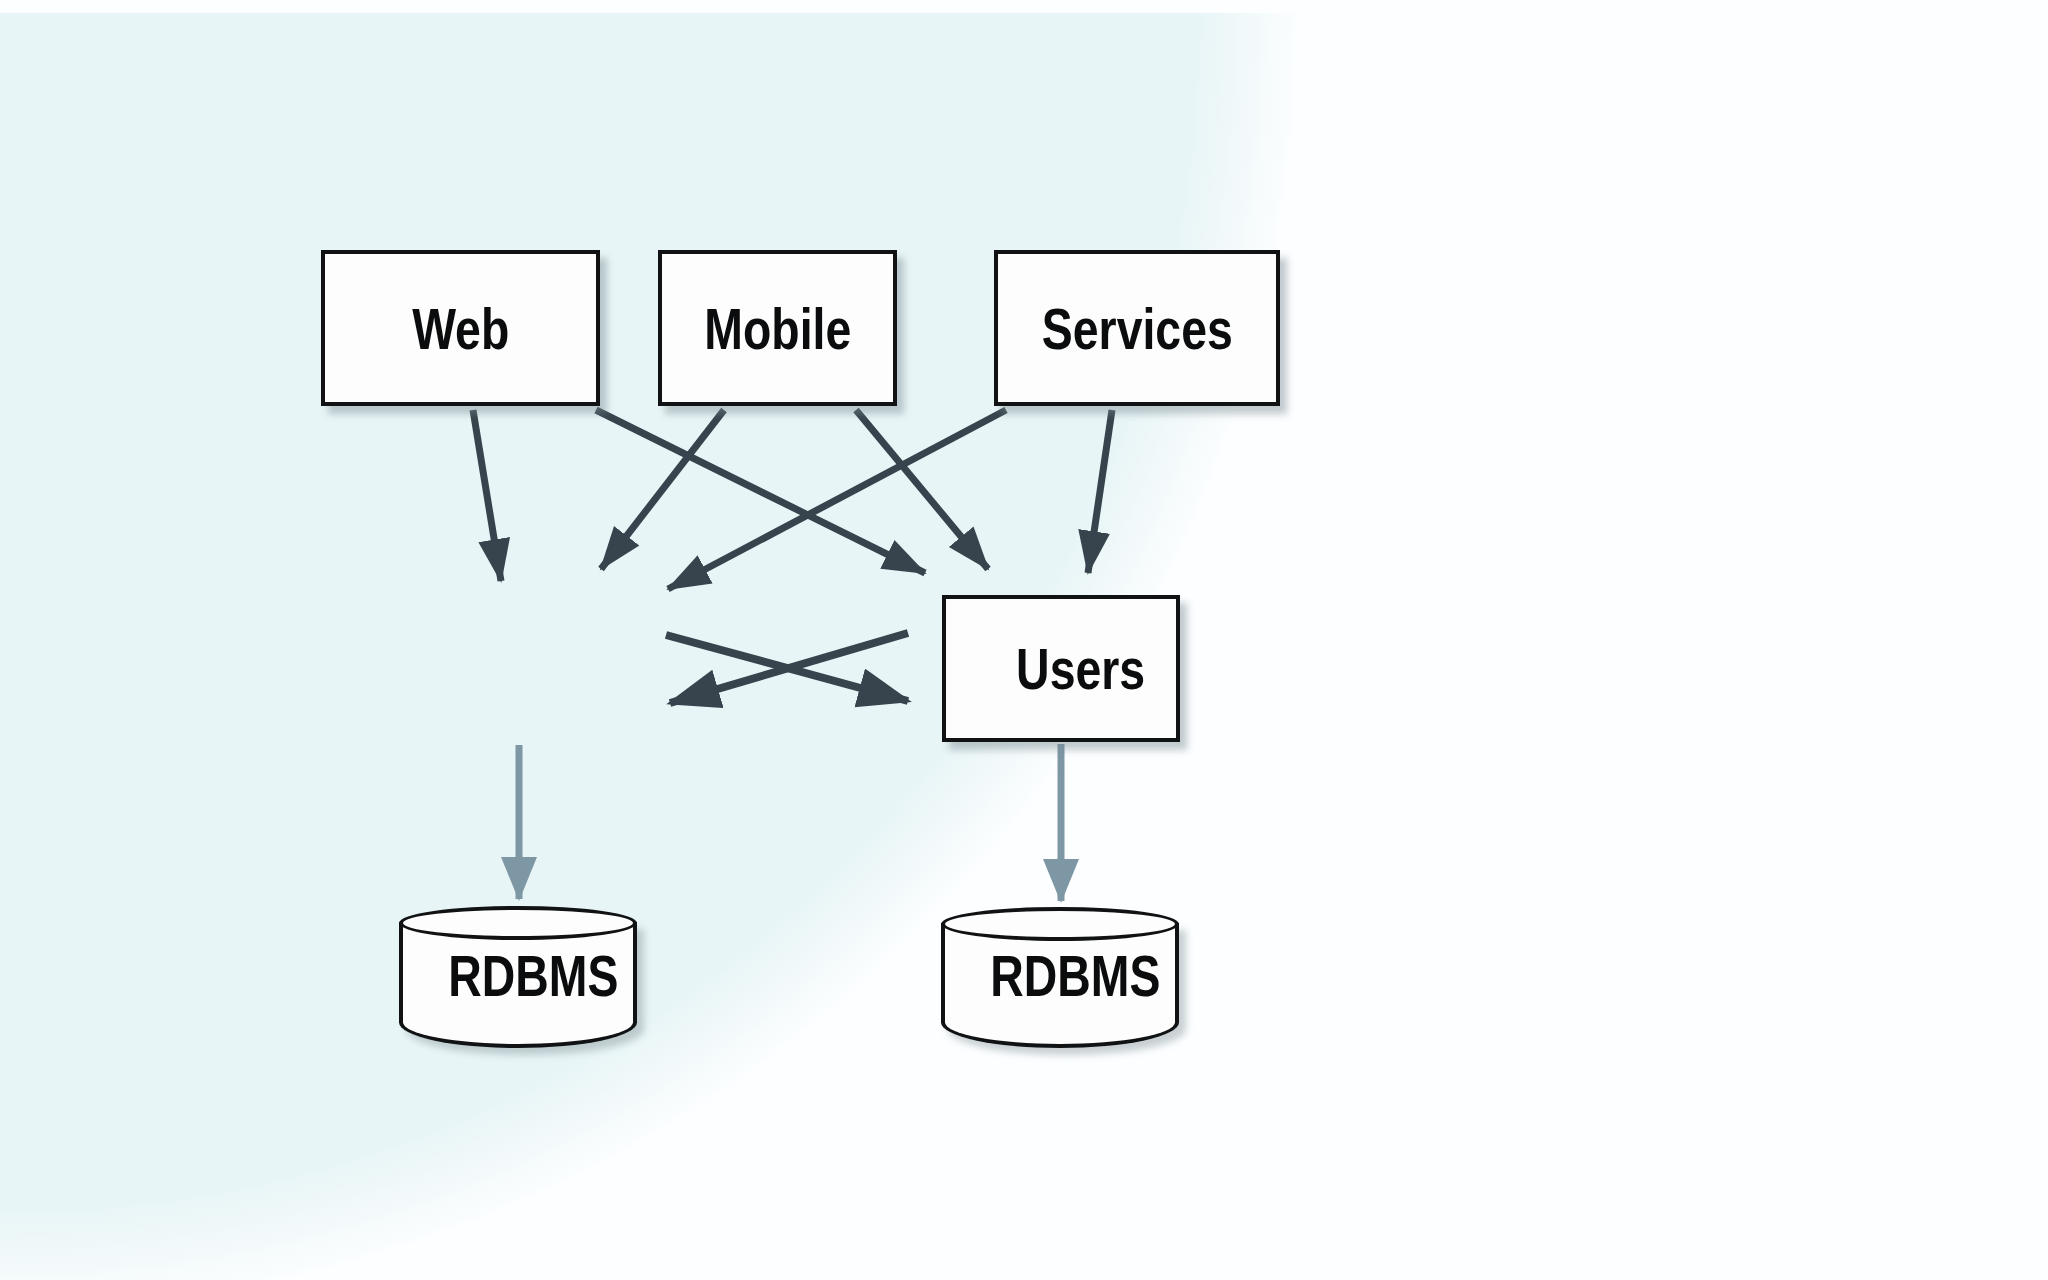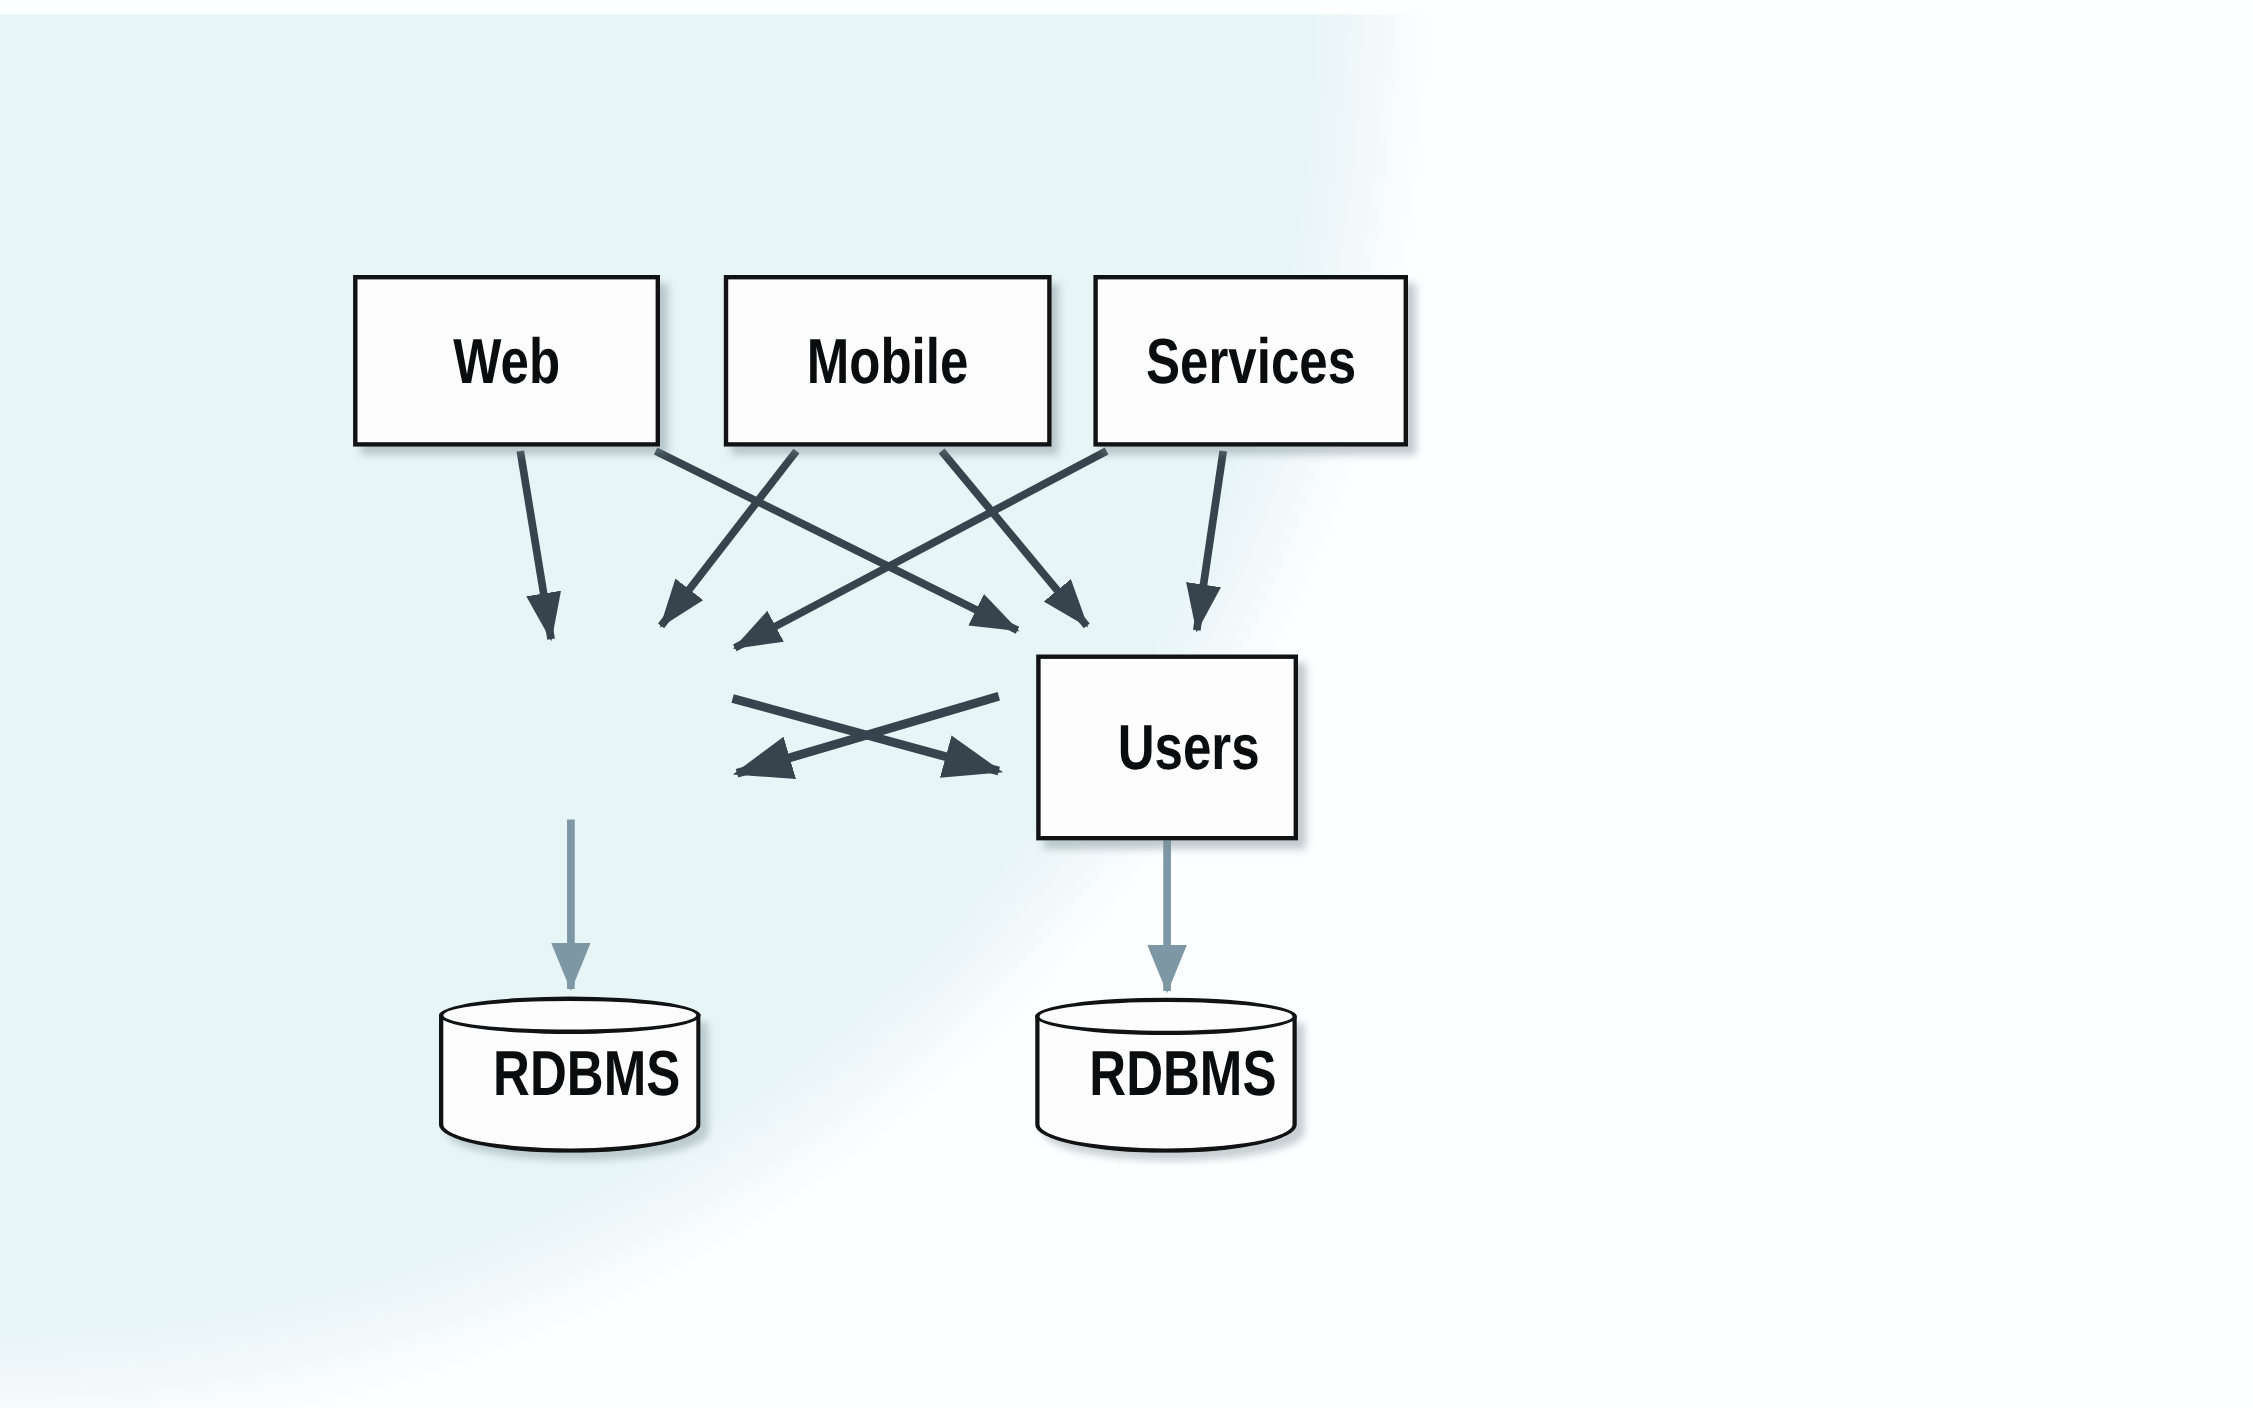--- a/index.html
+++ b/index.html
@@ -90,28 +90,28 @@
     <line x1="666" y1="622" x2="908" y2="688" stroke="#37444d" stroke-width="8" marker-end="url(#mBig)"></line>
     <line x1="908" y1="620" x2="670" y2="690" stroke="#37444d" stroke-width="8" marker-end="url(#mBig)"></line>
 
     <line x1="519" y1="732" x2="519" y2="886" stroke="#7e97a5" stroke-width="7" marker-end="url(#mLight)"></line>
     <line x1="1061" y1="731" x2="1061" y2="888" stroke="#7e97a5" stroke-width="7" marker-end="url(#mLight)"></line>
   </svg>
 
   <div class="node" style="left:321px;top:237px;width:279px;height:156px;">
     <span class="lbl">Web</span>
   </div>
-  <div class="node" style="left:658px;top:237px;width:298px;height:156px;">
+  <div class="node" style="left:658px;top:237px;width:239px;height:156px;">
     <span class="lbl">Mobile</span>
   </div>
   <div class="node" style="left:994px;top:237px;width:286px;height:156px;">
     <span class="lbl">Services</span>
   </div>
 
-  <div class="node" style="left:942px;top:582px;width:238px;height:169px;padding-left:40px;">
+  <div class="node" style="left:942px;top:582px;width:238px;height:147px;padding-left:40px;">
     <span class="lbl">Users</span>
   </div>
 
   <div class="cyl" style="left:399px;top:893px;width:238px;height:142px;">
     <div class="cyl-body">
       <span class="lbl">RDBMS</span>
     </div>
     <div class="cyl-top"></div>
   </div>
   <div class="cyl" style="left:941px;top:894px;width:238px;height:141px;">

